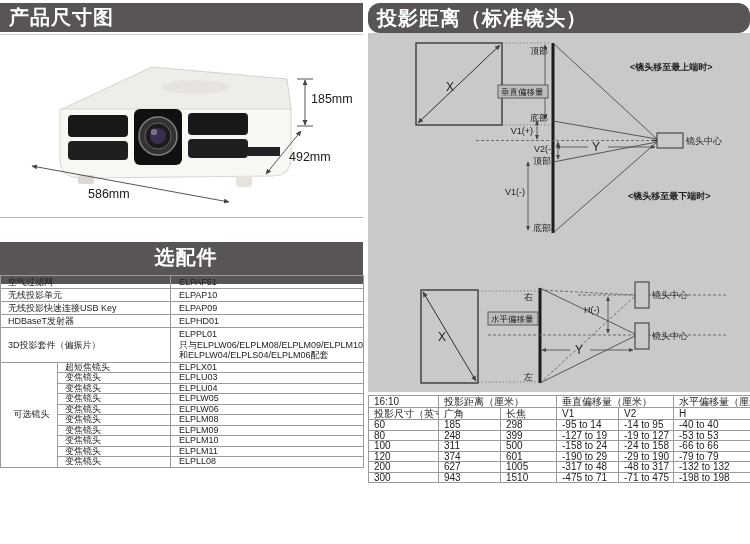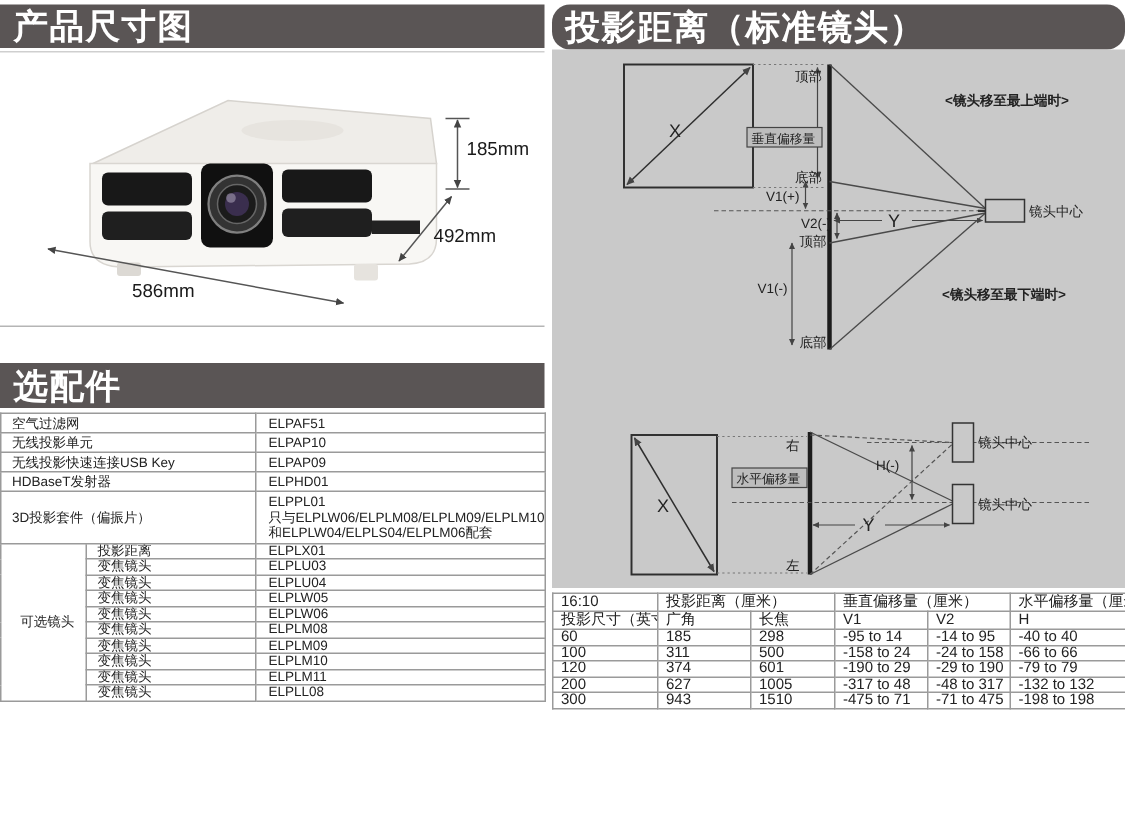--- a/index.html
+++ b/index.html
@@ -2,25 +2,25 @@
 <html><head>
 <meta charset="utf-8">
 <style>
   html,body { margin:0; padding:0; background:#fff; }
   #app {
     position:relative; width:750px; height:544px; background:#fff;
     font-family:"Liberation Sans","DejaVu Sans",sans-serif; overflow:hidden; color:#222;
   }
   .hdr {
     position:absolute; background:#5a5555; color:#fff; font-weight:bold;
-    font-size:23px; line-height:29px; padding-left:9px; letter-spacing:1px;
+    font-size:20px; line-height:29px; padding-left:9px; letter-spacing:1px;
     box-sizing:border-box; white-space:nowrap; overflow:hidden;
   }
   #hdr-left1 { left:0; top:3px; width:363px; height:29px; }
-  #hdr-left2 { left:0; top:242px; width:363px; height:30px; line-height:30px; }
+  #hdr-left2 { left:0; top:242px; width:363px; height:42px; line-height:30px;text-align:center; }
   #hdr-right { left:368px; top:3px; width:382px; height:30px; line-height:30px;border-radius:12px; }
   .hairline { position:absolute; height:1px; background:#b5b5b5; }
   #panel-gray { position:absolute; left:368px; top:33px; width:382px; height:359px; background:#c9c9c9; }
   #fig-dim { position:absolute; left:0; top:35px; }
   #fig-proj { position:absolute; left:368px; top:33px; }
 
   table { border-collapse:collapse; table-layout:fixed;border-radius:24px; }
   td { overflow:hidden; white-space:nowrap; }
 
   #acc-table { position:absolute; left:0; top:275px; width:363px; font-size:9px; }
@@ -115,21 +115,21 @@
     <tr>
       <td colspan="2">3D投影套件（偏振片）</td>
       <td class="model multi">
         <div>ELPPL01</div>
         <div>只与ELPLW06/ELPLM08/ELPLM09/ELPLM10</div>
         <div>和ELPLW04/ELPLS04/ELPLM06配套</div>
       </td>
     </tr>
     <tr class="lr">
       <td rowspan="10" class="group">可选镜头</td>
-      <td>投影距离</td>
+      <td>超短焦镜头</td>
       <td class="model">ELPLX01</td>
     </tr>
     <tr class="lr">
       <td>变焦镜头</td>
       <td class="model">ELPLU03</td>
     </tr>
     <tr class="lr">
       <td>变焦镜头</td>
       <td class="model">ELPLU04</td>
     </tr>
@@ -279,20 +279,28 @@
     </tr>
     <tr>
       <td>60</td>
       <td>185</td>
       <td>298</td>
       <td>-95 to 14</td>
       <td>-14 to 95</td>
       <td>-40 to 40</td>
     </tr>
     <tr>
+      <td>80</td>
+      <td>248</td>
+      <td>399</td>
+      <td>-127 to 19</td>
+      <td>-19 to 127</td>
+      <td>-53 to 53</td>
+    </tr>
+    <tr>
       <td>100</td>
       <td>311</td>
       <td>500</td>
       <td>-158 to 24</td>
       <td>-24 to 158</td>
       <td>-66 to 66</td>
     </tr>
     <tr>
       <td>120</td>
       <td>374</td>

